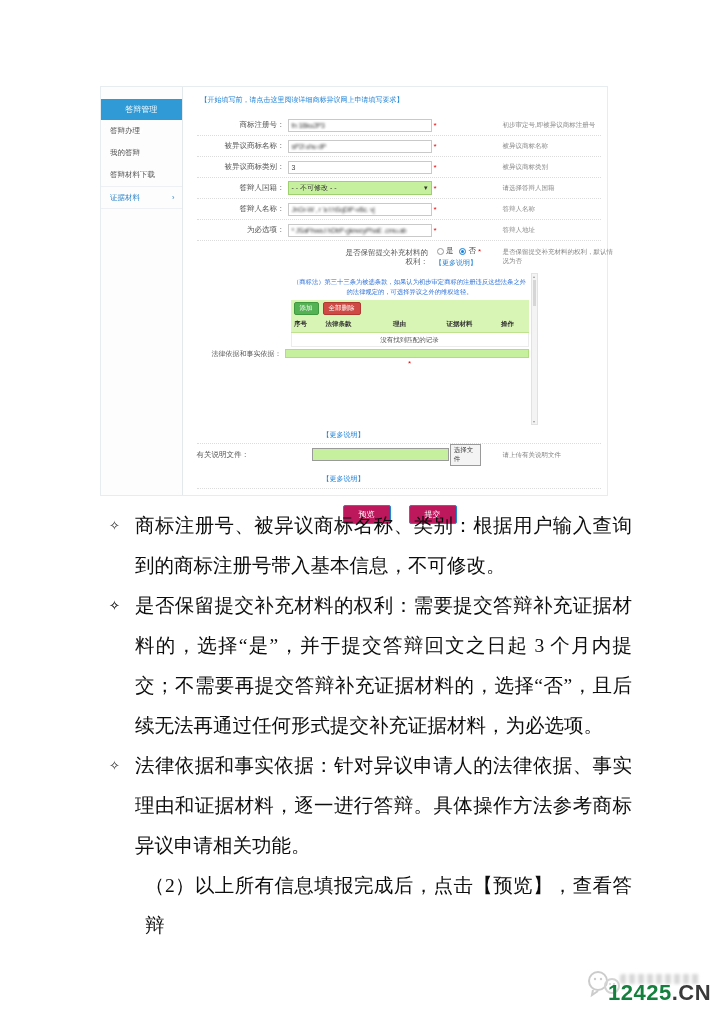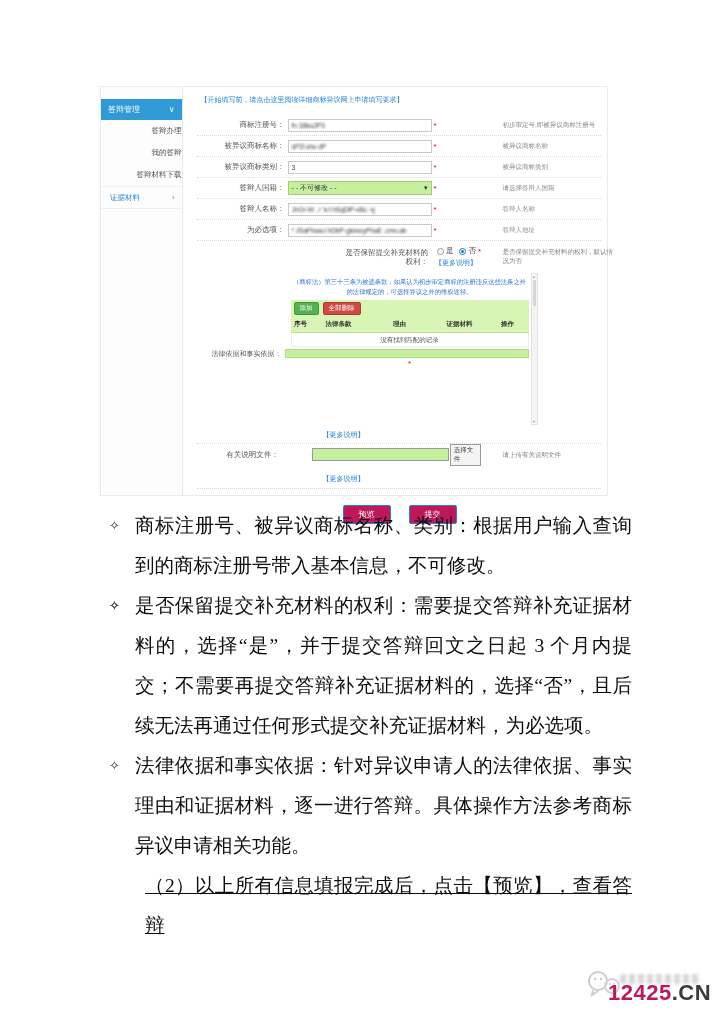--- a/index.html
+++ b/index.html
@@ -12,23 +12,23 @@
 
   
   .shot {
     position:absolute; left:100px; top:86px; width:508px; height:410px;
     background:#fff; border:1px solid #e7ecf1; display:flex;
     font-family:"Liberation Sans","DejaVu Sans",sans-serif;
   }
   .sb { width:84px; border-right:1px solid #e3e8ed; background:#fdfdfe; padding-top:12px; }
   .sb-head {
     background:#2f9ad6; color:#fff; font-size:8px; height:21px; line-height:21px;
-    padding:0 7px; display:flex; justify-content:space-between; align-items:center;
-  }
-  .sb-item { font-size:7.5px; color:#555; height:22px; line-height:22px; padding-left:9px; cursor:pointer;text-align:right; }
+    padding:0 7px; display:flex; justify-content:space-between; align-items:center;flex-direction:column;
+  }
+  .sb-item { font-size:7.5px; color:#555; height:22px; line-height:22px; padding-left:9px; cursor:pointer; }
   .sb-group { border-bottom:1px solid #eef1f4; }
   .sb-sys {
     font-size:7.5px; color:#2f86c8; height:22px; line-height:22px; padding:0 7px 0 9px;
     display:flex; justify-content:space-between; border-bottom:1px solid #eef1f4;
   }
   .main { flex:1; position:relative; padding:8px 6px 0 2px;margin-left:12px; }
   .notice { color:#1a7fd4; font-size:7px; margin:0 0 10px 4px; }
 
   .frow {
     position:relative; display:flex; align-items:center; height:21px;
@@ -80,49 +80,49 @@
   .cstar { margin-left:94px; width:238px; text-align:center; color:#e80000; font-size:8px; height:10px; }
   .vscroll { position:absolute; left:336px; top:186px; width:7px; height:152px;
              background:#f4f4f4; border:1px solid #e2e2e2; }
   .vscroll .arr { position:absolute; left:0; width:100%; text-align:center; font-size:4px; color:#999; }
   .vscroll .up { top:0; } .vscroll .dn { bottom:0; }
   .vscroll .thumb { position:absolute; left:1px; right:1px; top:6px; height:26px; background:#d6d6d6; }
 
   .gap44 { height:52px; }
   .moreline { border-bottom:1px dotted #dcdcdc; padding:2px 0 2px 126px; }
   .filerow { position:relative; display:flex; align-items:center; height:22px; padding-right:120px; }
-  .filelabel { width:112px; flex:0 0 112px; text-align:center; color:#555; font-size:7.5px; }
+  .filelabel { width:112px; flex:0 0 112px; text-align:left; color:#555; font-size:7.5px; }
   .filebox { width:154px; height:13px; background:#c6ef9e; border:1px solid #9a9a9a; margin-left:3px; }
   .btn-file { border:1px solid #9a9a9a; background:#f4f4f4; color:#444; font-size:6.5px;
               padding:1px 3px; margin-left:1px; cursor:pointer; }
   .moreline2 { border-bottom:1px dotted #dcdcdc; padding:1px 0 3px 126px; }
   .actions { display:flex; gap:18px; margin:16px 0 0 146px; }
   .btn-blue { background:#be185d; border:1px solid #168ccd; color:#fff; font-size:8px;
               padding:3px 15px; border-radius:2px; cursor:pointer; }
 
   
   .bodytext { position:absolute; left:108px; top:506px; width:524px;
               font-size:19.5px; line-height:40px; text-align:justify; color:#0d0d0d; }
   .bullet { position:relative; padding-left:27px; }
   .bullet .dia { position:absolute; left:1px; top:0; font-size:13px; color:#333; }
-  .para2 { padding-left:37px;text-decoration:underline; }
+  .para2 { padding-left:37px; }
 
   .pagenum { position:absolute; left:0; right:0; top:943px; text-align:center;
              font-family:"Liberation Sans","DejaVu Sans",sans-serif; font-size:12px; color:#333; }
 
   
   .wm { position:absolute; right:4px; top:968px; width:130px; height:46px; }
   .wm-logo { position:absolute; left:0; top:2px; }
   .wm-ghost { position:absolute; left:34px; top:6px; width:80px; height:10px;
               background:repeating-linear-gradient(90deg,#d8d8d8 0 6px,#ffffff 6px 9px);
               filter:blur(1.5px); border-radius:3px; }
   .wm-text { position:absolute; left:22px; top:12px;
              font-family:"Liberation Sans","DejaVu Sans",sans-serif;
              font-weight:bold; font-size:22px; letter-spacing:0.5px; }
-  .wm-num { color:#be185d; } .wm-cn { color:#3a3a3a; }
+  .wm-num { color:#15803d; } .wm-cn { color:#3a3a3a; }
 </style>
 </head>
 <body>
 
 <div class="page">
 
   <div class="shot">
 
     <div class="sb">
       <div class="sb-head">

